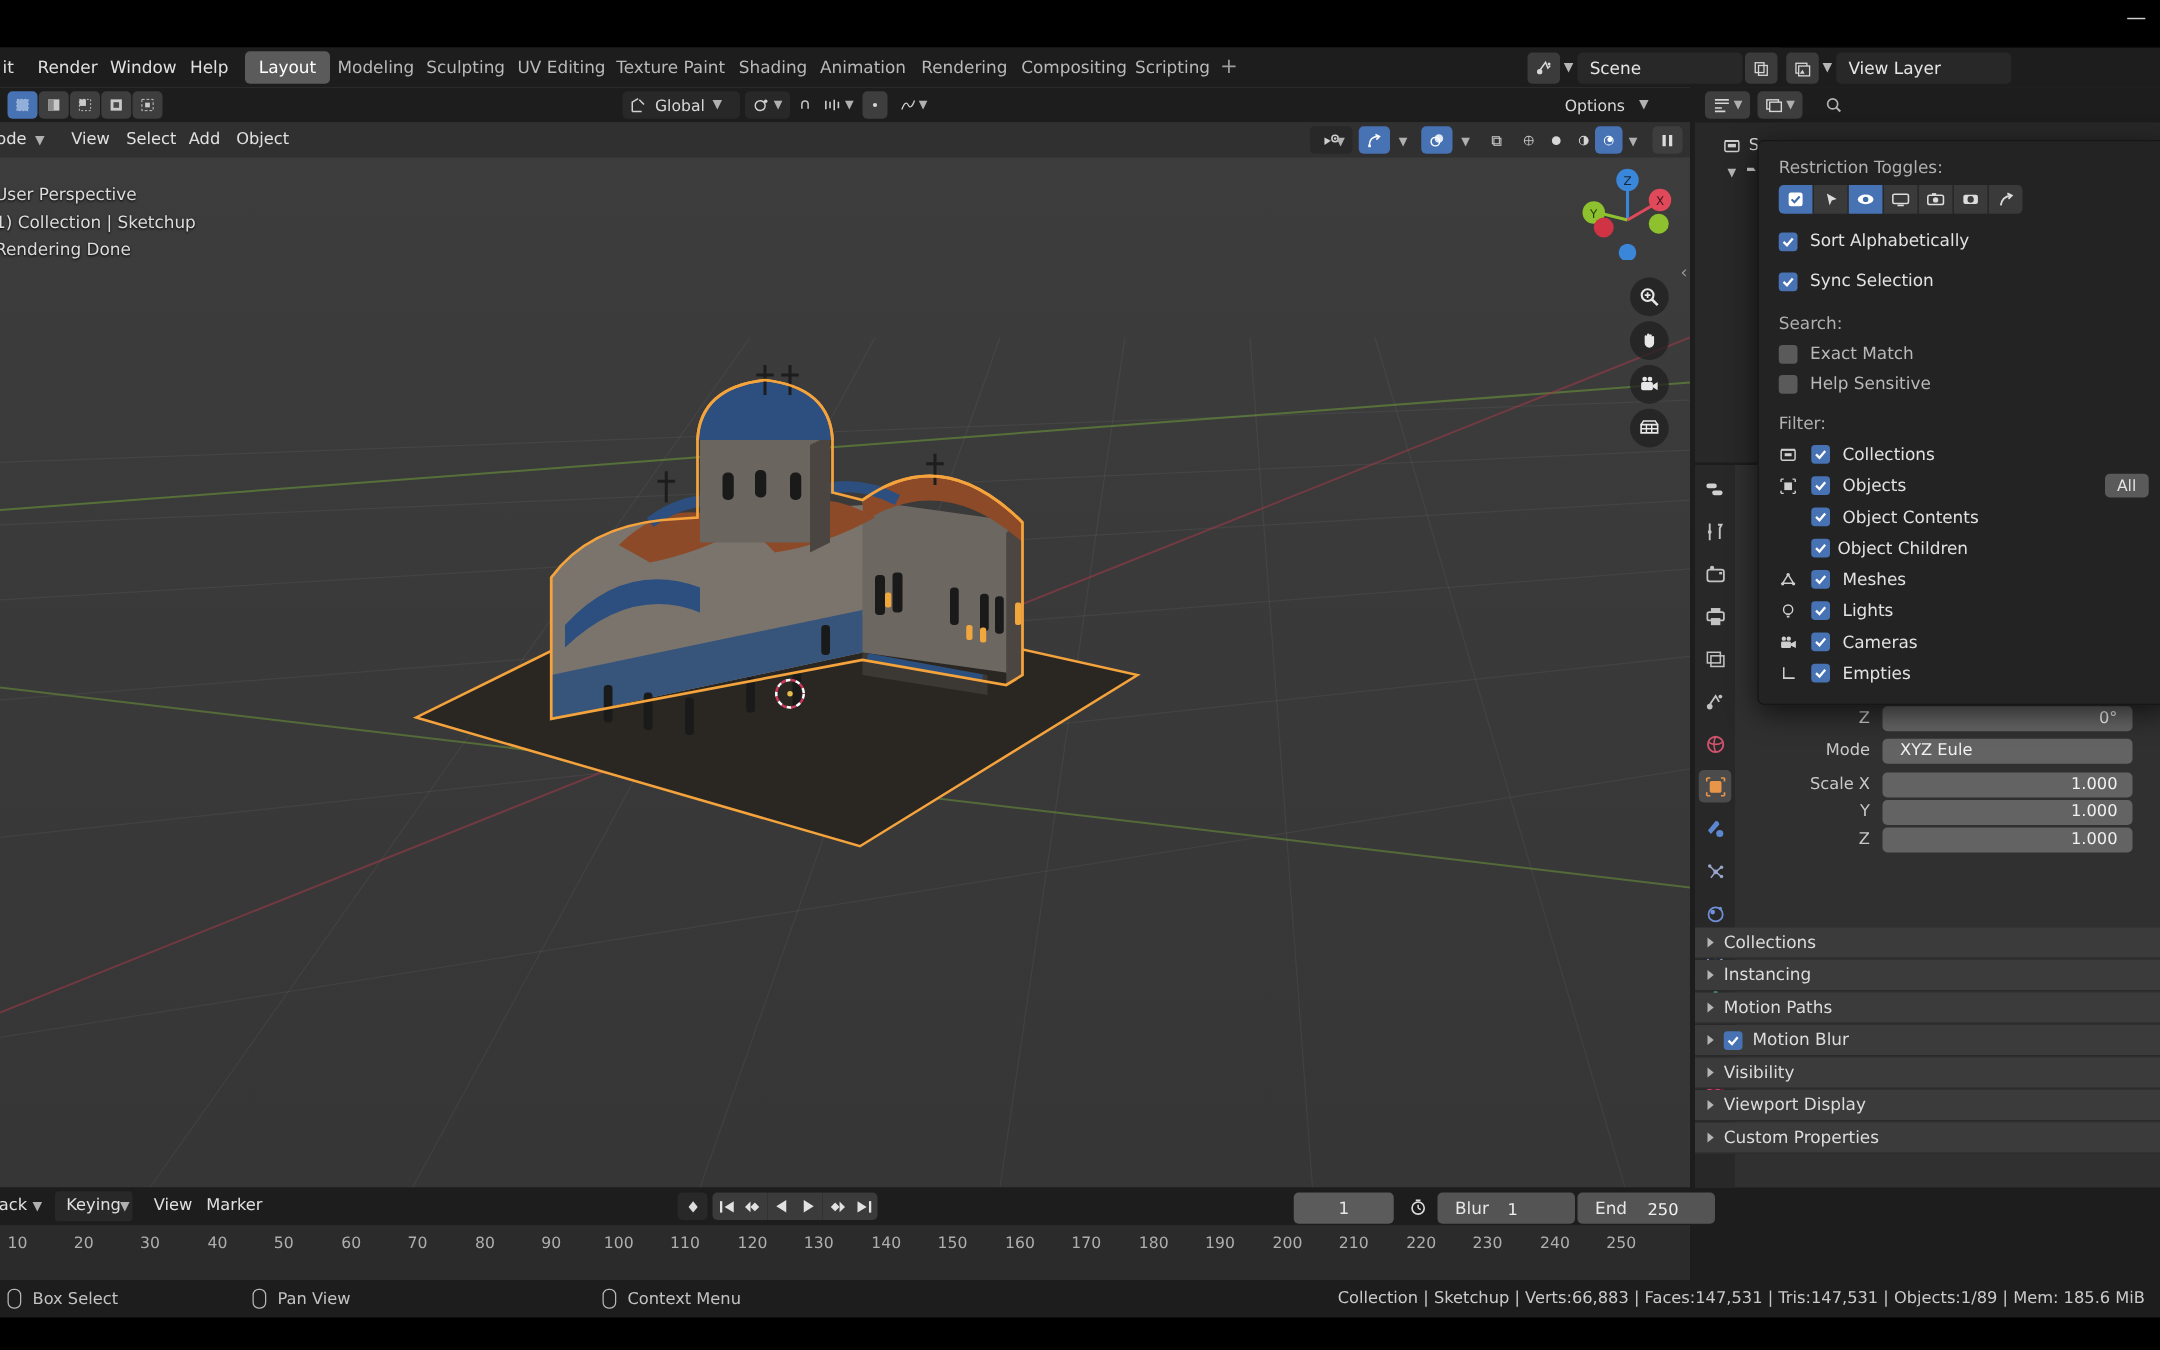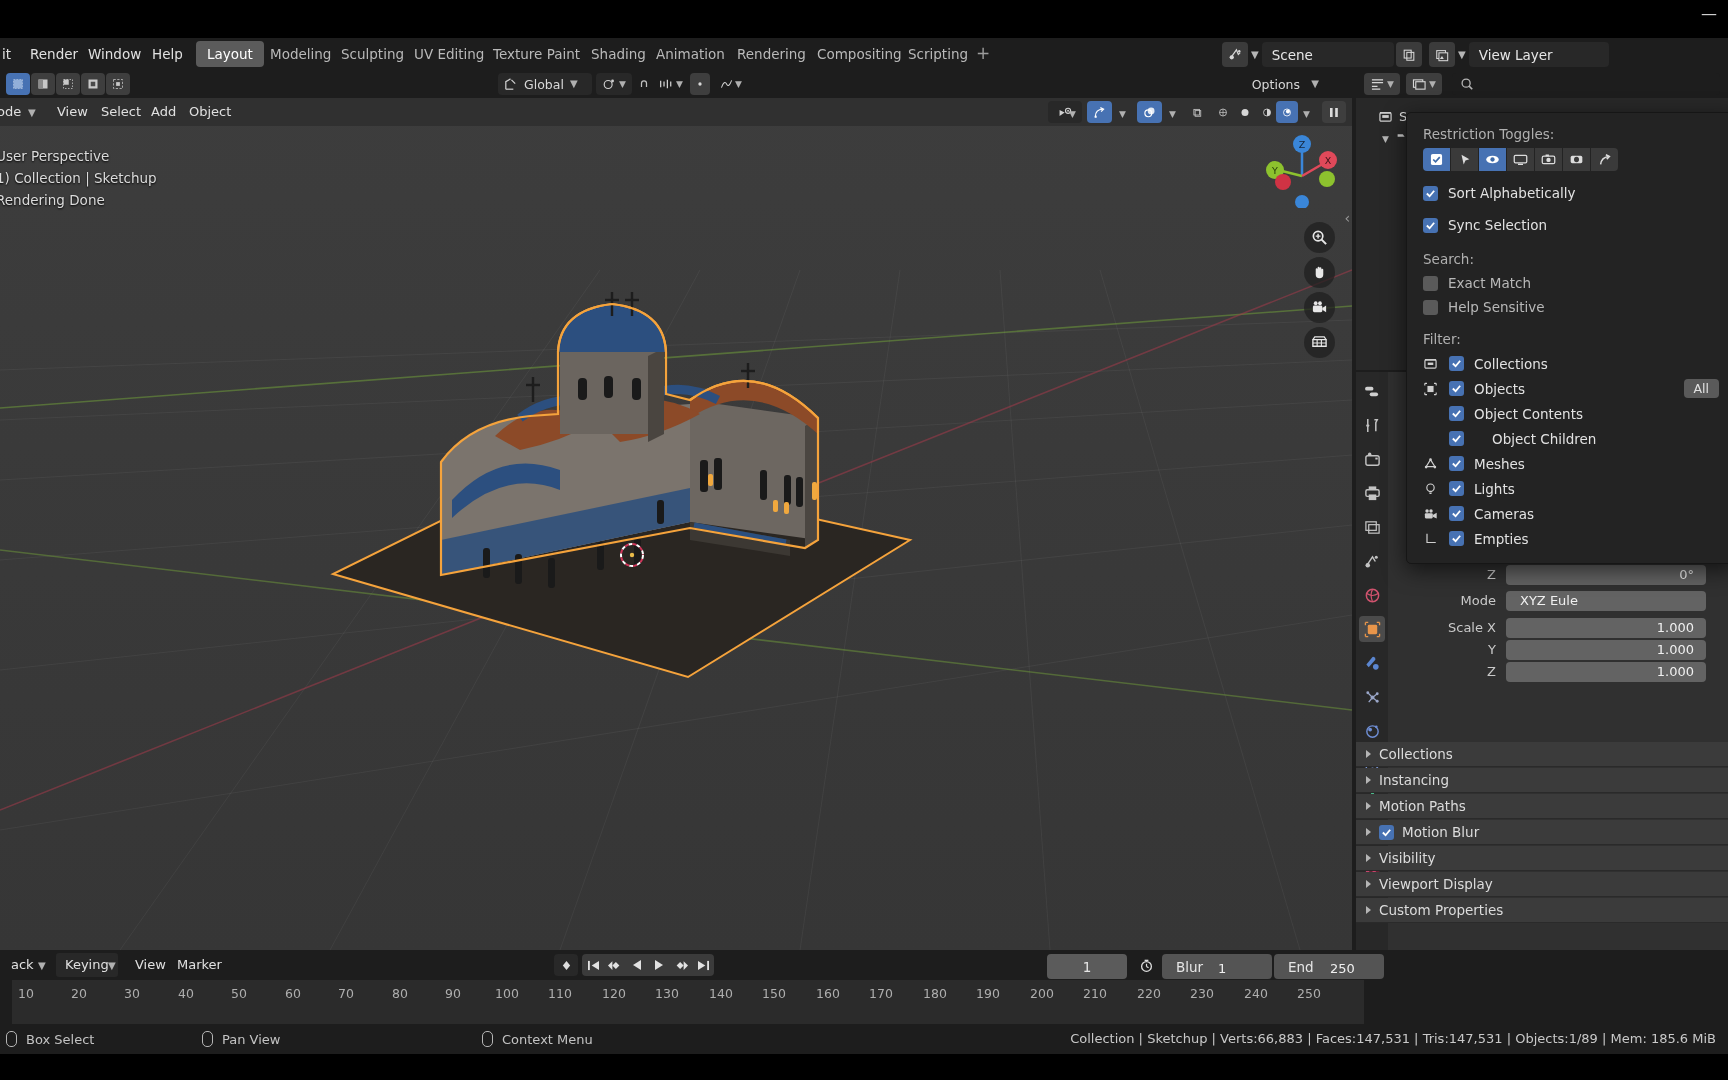--- a/index.html
+++ b/index.html
@@ -47,21 +47,21 @@
      color:#e0e0e0; border-radius:3px; }
 
   .vp-text { position:absolute; font-size:13.5px; color:#dcdcdc; text-shadow:0 1px 2px #000; }
 
   .nav-gizmo { position:absolute; width:76px; height:76px; }
 
   .nav-icon { position:absolute; right:17px; width:31px; height:31px; border-radius:50%;
      background:rgba(30,30,30,0.72); display:flex; align-items:center; justify-content:center; color:#e7e7e7; }
 
   
-  .timeline { position:absolute; left:0; top:950px; width:1352px; height:74px; background:#2b2b2b;margin-left:12px; }
+  .timeline { position:absolute; left:0; top:950px; width:1352px; height:74px; background:#2b2b2b; }
   .tl-header { position:absolute; left:0; top:0; width:1352px; height:30px; background:#1d1d1d; }
   .tl-ruler { position:absolute; left:0; top:30px; width:1352px; height:44px; background:#2b2b2b; }
   .tick { position:absolute; top:6px; font-size:12.5px; color:#aeaeae; transform:translateX(-50%); }
 
   .tl-btn { position:absolute; top:4px; height:22px; display:flex; align-items:center;
      justify-content:center; color:#dcdcdc; background:#282828; }
 
   
   .outliner { position:absolute; left:1356px; top:70px; width:372px; height:300px; background:#282828; }
   .out-header { position:absolute; left:0; top:0; width:372px; height:28px; background:#1d1d1d; }
@@ -887,21 +887,21 @@
           </svg>
         </span>
       <span style="margin-left:10px">Object Contents</span>
     </div>
     <div class="pop-row" style="height:25px;padding-left:42px">
       <span class="cb">
           <svg viewBox="0 0 12 12">
             <path d="M2 6 L5 9 L10 3" stroke="#fff" stroke-width="2" fill="none"></path>
           </svg>
         </span>
-      <span style="margin-left:28px">Object Children</span>
+      <span style="margin-left:6px">Object Children</span>
     </div>
 
     <div class="pop-row" style="height:25px">
       <span style="width:26px;display:flex;align-items:center">
         <svg width="15" height="14" viewBox="0 0 16 16">
             <path d="M8 3 L13 11 L3 11 Z" fill="none" stroke="#cfcfcf" stroke-width="1.3"></path>
             <circle cx="8" cy="3" r="1.5" fill="#cfcfcf"></circle>
             <circle cx="13" cy="11.5" r="1.5" fill="#cfcfcf"></circle>
             <circle cx="3" cy="11.5" r="1.5" fill="#cfcfcf"></circle>
           </svg>

